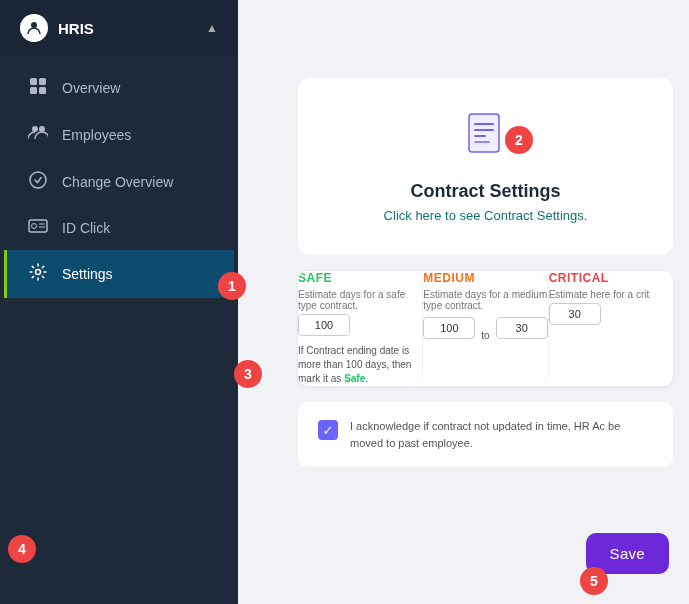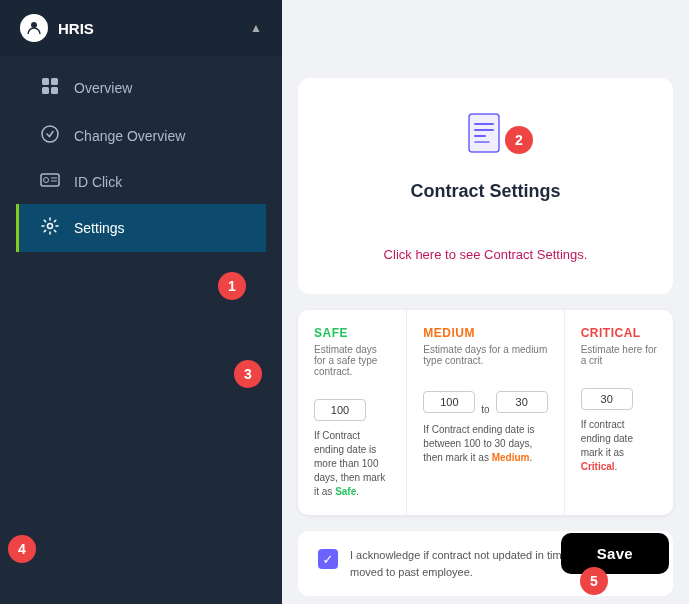--- a/index.html
+++ b/index.html
@@ -2,21 +2,21 @@
 <html><head>
   <meta charset="utf-8">
   <style>
     * { margin: 0; padding: 0; box-sizing: border-box; }
     body { width: 689px; height: 604px; font-family: 'Segoe UI', Arial, sans-serif; background: #f0f2f5; overflow: hidden; position: relative; }
 
     
     .sidebar {
       position: absolute;
       left: 0; top: 0;
-      width: 282px; height: 604px;
+      width: 238px; height: 604px;
       background: #1e2a3a;
       display: flex;
       flex-direction: column;
     }
     .sidebar-header {
       display: flex;
       align-items: center;
       justify-content: space-between;
       padding: 14px 20px;
       background: #1a2535;
@@ -39,21 +39,21 @@
       font-size: 15px;
       font-weight: 600;
     }
     .sidebar-header-chevron {
       color: #aaa;
       font-size: 12px;
     }
     .sidebar-nav {
       display: flex;
       flex-direction: column;
-      padding: 8px 16px;
+      padding: 8px 4px;
     }
     .nav-item {
       display: flex;
       align-items: center;
       gap: 14px;
       padding: 13px 24px;
       color: #b0b8c8;
       cursor: pointer;
       font-size: 14px;
       font-weight: 500;
@@ -100,53 +100,52 @@
       margin-bottom: 12px;
     }
     .contract-title {
       font-size: 18px;
       font-weight: 700;
       color: #1e2a3a;
       margin-bottom: 6px;
     }
     .contract-subtitle {
       font-size: 13px;
-      color: #be185d;
-      margin-top: 39px;
+      color: #0f766e;
     }
 
     
     .status-row {
       display: flex;
       gap: 0;
       background: #fff;
       border-radius: 10px;
       overflow: hidden;
       margin: 0 16px 16px 16px;
       box-shadow: 0 1px 4px rgba(0,0,0,0.07);
     }
     .status-card {
       flex: 1;
-      padding: 16px;
       border-right: 1px solid #eee;
+      border-radius: 15px;
     }
     .status-card:last-child { border-right: none; }
     .status-label {
       font-size: 12px;
       font-weight: 800;
       margin-bottom: 4px;
       letter-spacing: 0.5px;
     }
     .status-label.safe { color: #22c55e; }
     .status-label.medium { color: #f97316; }
     .status-label.critical { color: #ef4444; }
     .status-desc {
       font-size: 10px;
       color: #777;
-      margin-bottom: 22px;
+      margin-bottom: 3px;
     }
     .status-inputs {
       display: flex;
       align-items: center;
       gap: 6px;
       margin-bottom: 8px;
     }
     .status-input {
       width: 52px;
       border: 1px solid #ccc;
@@ -199,27 +198,27 @@
       line-height: 1.5;
     }
 
     
     .save-area {
       position: absolute;
       right: 20px;
       bottom: 30px;
     }
     .save-btn {
-      background: #000000;
+      background: #6d28d9;
       color: #fff;
       border: none;
       border-radius: 10px;
-      padding: 12px 36px;
+      padding: 12px 24px;
       font-size: 15px;
-      font-weight: 700;
+      font-weight: 400;
       cursor: pointer;
       letter-spacing: 0.3px;
     }
 
     
     .badge {
       position: absolute;
       width: 28px; height: 28px;
       border-radius: 50%;
       background: #ef4444;
@@ -262,20 +261,31 @@
         <svg width="18" height="18" viewBox="0 0 18 18" fill="none">
           <rect x="1" y="1" width="7" height="7" rx="1.5" fill="#b0b8c8"></rect>
           <rect x="10" y="1" width="7" height="7" rx="1.5" fill="#b0b8c8"></rect>
           <rect x="1" y="10" width="7" height="7" rx="1.5" fill="#b0b8c8"></rect>
           <rect x="10" y="10" width="7" height="7" rx="1.5" fill="#b0b8c8"></rect>
         </svg>
       </span>
       <span>Overview</span>
     </div>
 
+    <div class="nav-item">
+      <span class="nav-icon">
+        <svg width="20" height="16" viewBox="0 0 20 16" fill="none">
+          <circle cx="7" cy="4" r="3" fill="#b0b8c8"></circle>
+          <circle cx="14" cy="4" r="3" fill="#b0b8c8"></circle>
+          <path d="M0 14c0-3.9 3.1-7 7-7" stroke="#b0b8c8" stroke-width="1.5" fill="none"></path>
+          <path d="M7 14c0-3.9 3.1-7 7-7s7 3.1 7 7" stroke="#b0b8c8" stroke-width="1.5" fill="none"></path>
+        </svg>
+      </span>
+      <span>Employees</span>
+    </div>
 
     <div class="nav-item">
       <span class="nav-icon">
         <svg width="18" height="18" viewBox="0 0 18 18" fill="none">
           <circle cx="9" cy="9" r="8" stroke="#b0b8c8" stroke-width="1.5"></circle>
           <path d="M6 9l2.5 2.5L12 6.5" stroke="#b0b8c8" stroke-width="1.5" stroke-linecap="round"></path>
         </svg>
       </span>
       <span>Change Overview</span>
     </div>
@@ -335,34 +345,28 @@
     </div>
 
     <div class="status-card">
       <div class="status-label medium">MEDIUM</div>
       <div class="status-desc">Estimate days for a medium type contract.</div>
       <div class="status-inputs">
         <input class="status-input" type="text" value="100" style="">
         <span class="input-sep">to</span>
         <input class="status-input" type="text" value="30" style="">
       </div>
-      <div class="status-note">
-        If Contract ending date is between 100 to 30 days, then mark it as <span class="colored-medium">Medium</span>.
-      </div>
     </div>
 
     <div class="status-card">
       <div class="status-label critical">CRITICAL</div>
       <div class="status-desc">Estimate here for a crit</div>
       <div class="status-inputs">
         <input class="status-input" type="text" value="30" style="">
       </div>
-      <div class="status-note">
-        If contract ending date mark it as <span class="colored-critical">Critical</span>.
-      </div>
     </div>
   </div>
 
   <div class="bottom-section">
     <div class="checkbox-wrap">
       <div class="checkbox-custom">✓</div>
     </div>
     <div class="ack-text">I acknowledge if contract not updated in time, HR Ac be moved to past employee.</div>
   </div>
 

